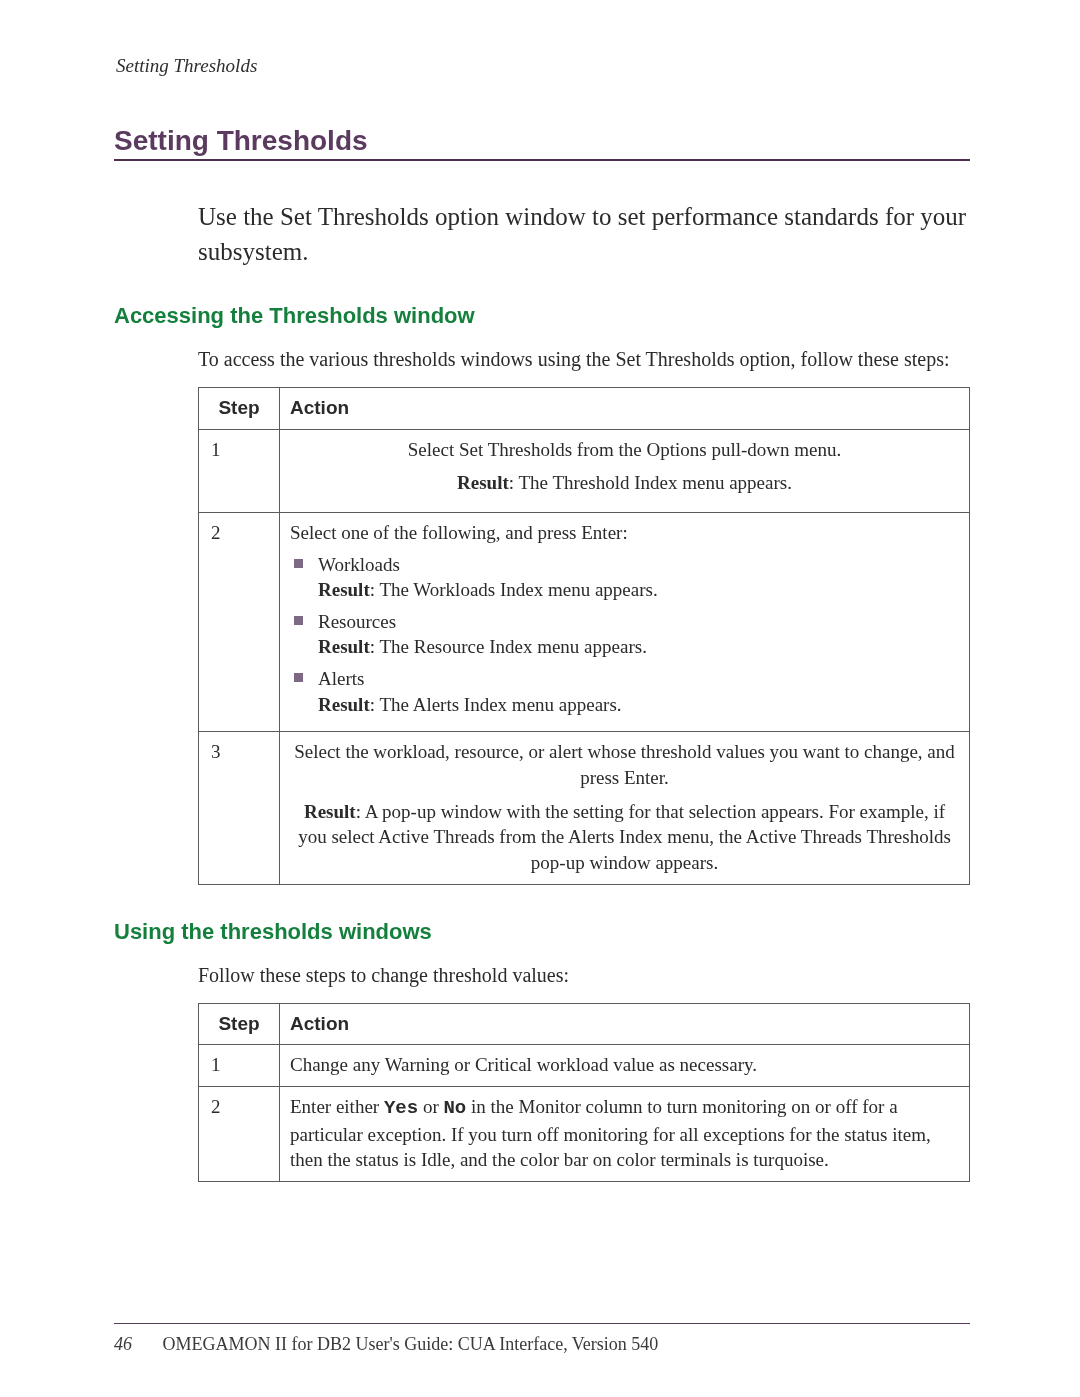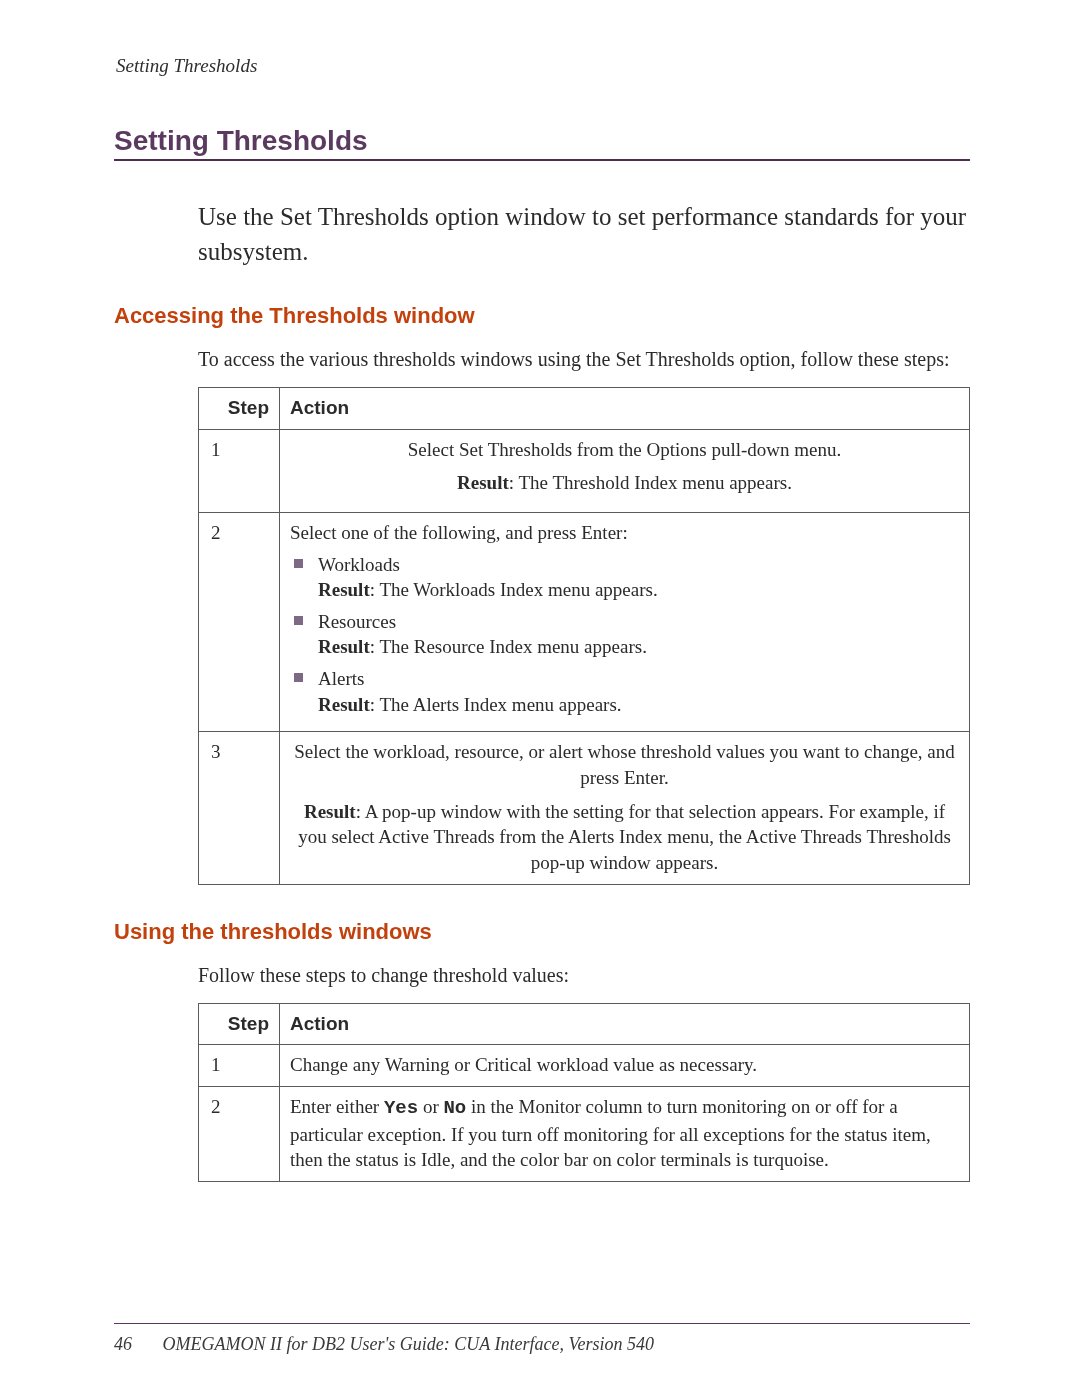--- a/index.html
+++ b/index.html
@@ -38,21 +38,21 @@
   .intro {
     margin: 0 0 34px 84px;
     font-size: 25px;
     line-height: 1.4;
   }
   h2 {
     margin: 0 0 6px 0;
     font-family: Arial, Helvetica, sans-serif;
     font-size: 22px;
     font-weight: bold;
-    color: #c2410c;
+    color: #15803d;
   }
   .lead {
     margin: 16px 0 14px 84px;
     font-size: 20px;
     line-height: 1.4;
   }
   .section { margin-bottom: 34px; }
   table.steps {
     width: calc(100% - 84px);
     margin-left: 84px;
@@ -70,21 +70,21 @@
     font-family: Arial, Helvetica, sans-serif;
     font-weight: bold;
     text-align: left;
     background: #ffffff;
   }
   table.steps th.step-col, table.steps td.step-col {
     width: 58px;
     text-align: left;
     padding-left: 12px;
   }
-  table.steps th.step-col { text-align: right; padding-left: 10px; }
+  table.steps th.step-col { text-align: center; padding-left: 10px; }
   .sub-items {
     list-style: none;
     margin: 6px 0 0 0;
     padding: 0;
   }
   .sub-items li {
     position: relative;
     padding: 0 0 6px 28px;
   }
   .sub-items li::before {
@@ -119,21 +119,20 @@
   }
   .footer-line {
     font-size: 18px;
     color: #3a3a3a;
   }
   .footer-line .pnum {
     font-style: italic;
     margin-right: 26px;
   }
   .footer-line .ftitle {
-    font-style: italic;
     text-align: center;
   }
 </style>
 </head>
 <body>
 
 <div class="page">
 
   <div class="running-head">Setting Thresholds</div>
 

